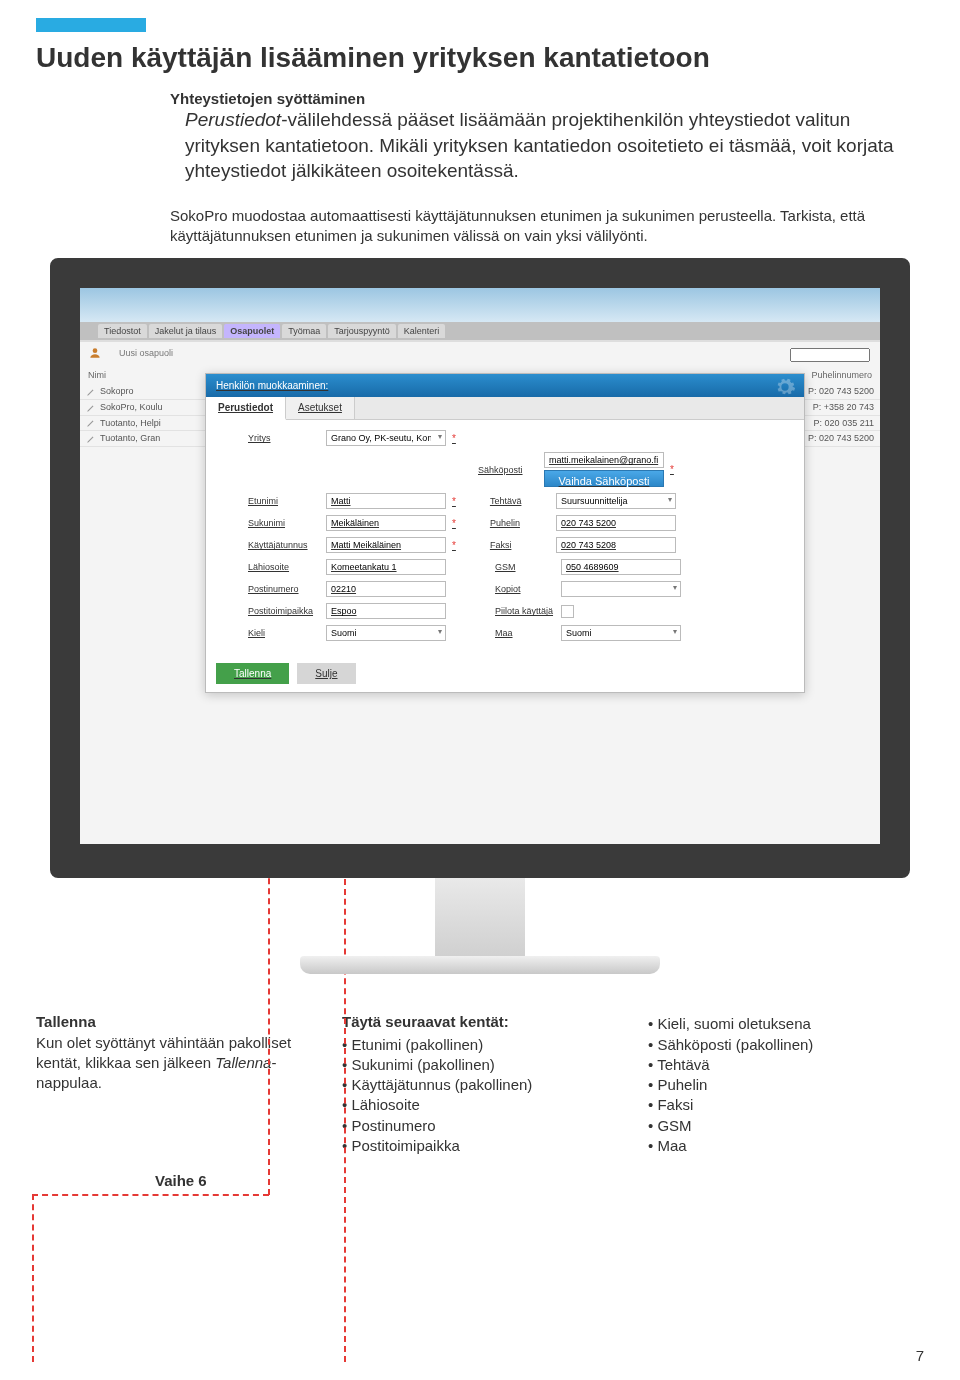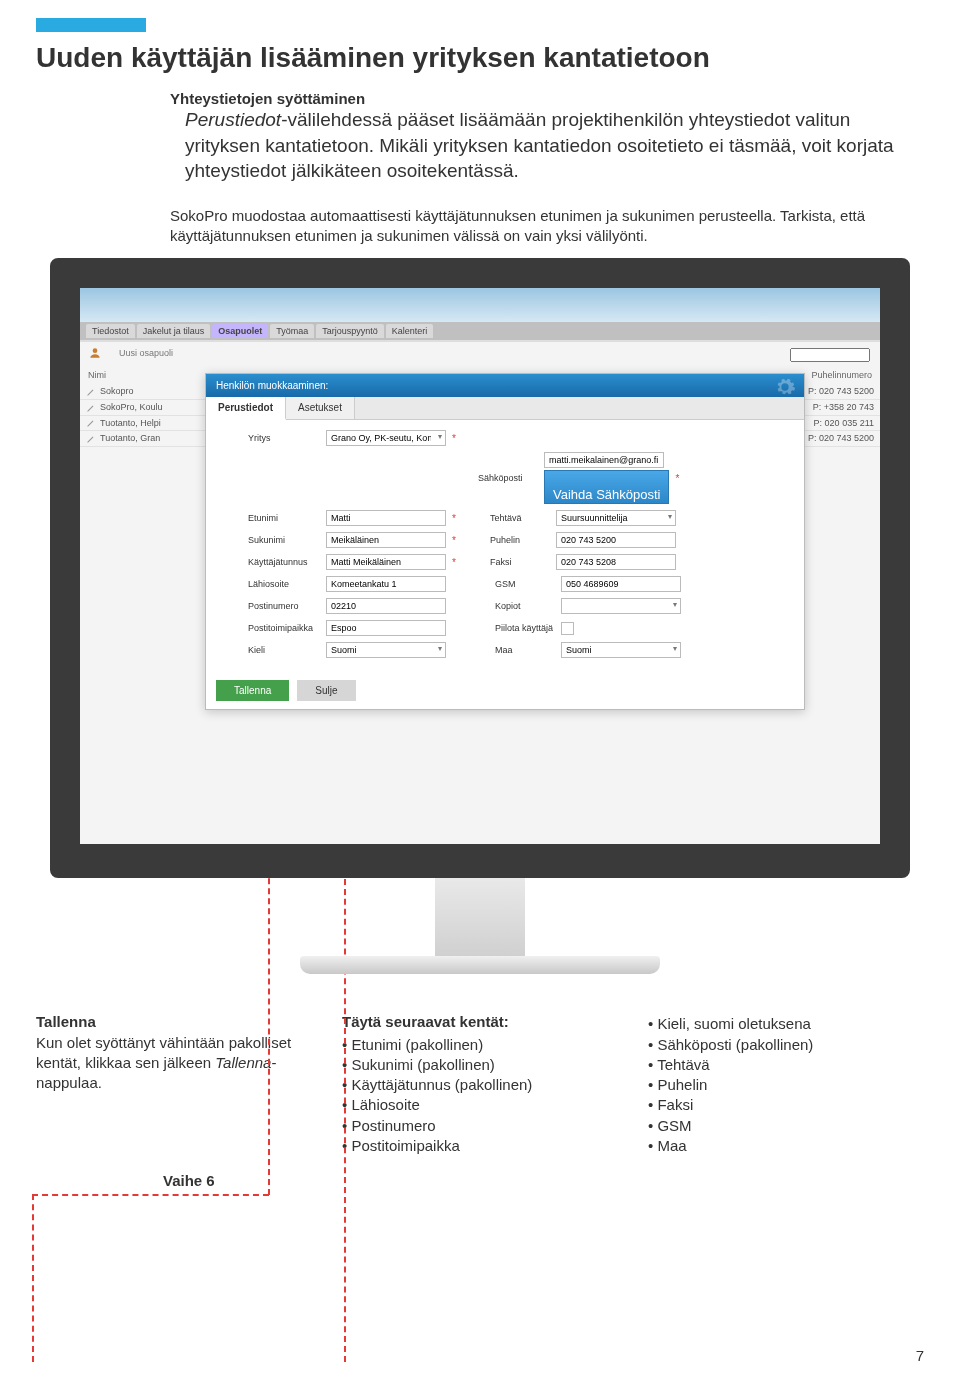--- a/index.html
+++ b/index.html
@@ -27,58 +27,58 @@
 .dash-v6a { position: absolute; left: 268px; top: 778px; width: 0; height: 417px; border-left: 2px dashed #e53935; }
 .dash-h-6 { position: absolute; left: 32px; top: 1194px; width: 237px; height: 0; border-top: 2px dashed #e53935; }
 .dash-v6b { position: absolute; left: 32px; top: 1194px; width: 0; height: 168px; border-left: 2px dashed #e53935; }
 
 .dash-v-right { position: absolute; left: 344px; top: 710px; width: 0; height: 652px; border-left: 2px dashed #e53935; }
 .red-dot { position: absolute; width: 10px; height: 10px; border-radius: 50%; background: #e53935; }
 .red-dot.d1 { left: 420px; top: 539px; }
 .red-dot.d2 { left: 262px; top: 774px; }
 .red-dot.d3 { left: 339px; top: 774px; }
 
-.step6-label { position: absolute; left: 163px; top: 1172px; font-weight: 700; font-size: 15px; }
+.step6-label { position: absolute; left: 155px; top: 1172px; font-weight: 700; font-size: 15px; }
 
 
 .monitor-wrap { position: relative; margin: 12px auto 0 auto; width: 860px; }
 .monitor-bezel { border: 30px solid #3a3a3a; border-bottom-width: 34px; border-radius: 8px; background: #cfcfcf; height: 620px; position: relative; }
 .monitor-stand-neck { width: 90px; height: 78px; background: linear-gradient(#e9e9e9,#d0d0d0); margin: 0 auto; }
 .monitor-stand-base { width: 360px; height: 18px; background: linear-gradient(#f0f0f0,#c8c8c8); margin: 0 auto; border-radius: 4px 4px 10px 10px; }
 
 .browser { position: absolute; inset: 0; background: #dedede; overflow: hidden; }
 .browser-sky { height: 34px; background: linear-gradient(#9cc6e2,#d6e8f4); }
-.browser-tabs { display: flex; gap: 2px; background: #c0c0c0; padding: 2px 6px; font-size: 9px; color: #444; height: 18px; align-items: center;}
+.browser-tabs { display: flex; gap: 2px; background: #c0c0c0; padding: 2px 18px; font-size: 9px; color: #444; height: 18px; align-items: center;}
 .browser-tabs span { padding: 2px 6px; background: #d9d9d9; border-radius: 2px 2px 0 0; }
 .browser-tabs span.active { background: #c4b5fd; font-weight: 600; }
 
 .bg-grid { position: absolute; top: 54px; left: 0; right: 0; bottom: 0; background: #f4f4f4; font-size: 9px; color: #555; }
 .bg-grid .side-row { display: flex; justify-content: space-between; padding: 2px 6px; border-bottom: 1px solid #e2e2e2; }
 .bg-grid .hdr { display: flex; gap: 20px; padding: 6px 8px 4px 8px; color: #666; }
 .bg-grid .new-user { display: inline-flex; align-items: center; gap: 17px; padding: 4px 8px; color: #777; }
 .bg-grid .new-user svg { width: 14px; height: 14px; fill: #c97d2d; }
 .bg-grid .pencil { width: 10px; height: 10px; fill: #999; display: inline-block; vertical-align: middle; margin-right: 4px; }
 .bg-grid .searchrow { position: absolute; right: 10px; top: 6px; }
 .bg-grid input.search { width: 80px; height: 14px; font-size: 9px; }
 
-.modal { position: absolute; top: 85px; left: 125px; width: 600px; background: #fff; border: 1px solid #bbb; box-shadow: 0 2px 10px rgba(0,0,0,.2); font-size: 9px; }
+.modal { position: absolute; top: 85px; left: 125px; width: 600px; background: #fff; border: 1px solid #bbb; box-shadow: 0 2px 10px rgba(0,0,0,.2); font-size: 9px; text-decoration: underline; }
 .modal-head { background: linear-gradient(#2b8ece,#186aa8); color: #fff; padding: 6px 10px; font-size: 10px; position: relative; }
 .modal-head .gear { position: absolute; right: 8px; top: 2px; opacity: .3; }
 .modal-tabs { display: flex; background: #e9e9e9; border-bottom: 1px solid #ccc; }
 .modal-tabs span { padding: 5px 12px; font-size: 10px; background: #f0f0f0; border-right: 1px solid #ccc; }
 .modal-tabs span.active { background: #fff; font-weight: 600; border-bottom: 2px solid #fff; margin-bottom: -1px; }
 
 .modal-body { padding: 10px 14px 8px 14px; }
 .modal-row { display: flex; align-items: center; gap: 6px; margin-bottom: 6px; }
 .modal-row label { width: 72px; font-size: 9px; color: #333; margin-left: 28px; }
 .modal-row input, .modal-row .field { width: 120px; height: 16px; border: 1px solid #bbb; font-size: 9px; padding: 1px 4px; background: #fff; }
 .modal-row .wide { width: 245px; }
 .modal-row .star { color: #e53935; font-size: 10px; }
 .modal-row .col2 { width: 60px; font-size: 9px; }
-.modal-row .btn-email { background: linear-gradient(#4aa8e8,#2c87c8); color: #fff; border: 1px solid #2a78b2; padding: 16px 8px; height: 17px; font-size: 13px; cursor: pointer; }
+.modal-row .btn-email { background: linear-gradient(#4aa8e8,#2c87c8); color: #fff; border: 1px solid #2a78b2; padding: 4px 8px; height: 17px; font-size: 11px; cursor: pointer; }
 .modal-row .combo { position: relative; display: inline-block;}
 .modal-row .combo input { width: 120px; padding-right: 14px; }
 .modal-row .combo::after { content: "▾"; position: absolute; right: 4px; top: 2px; font-size: 8px; color: #777; }
 .modal-row .chk { width: 13px; height: 13px; border: 1px solid #bbb; display: inline-block; background: #fff; }
 
 .modal-foot { display: flex; gap: 8px; padding: 8px 10px; }
 .modal-foot .btn { padding: 5px 18px; font-size: 10px; border: none; cursor: pointer; }
 .modal-foot .btn.save { background: #44a04a; color: #fff; }
 .modal-foot .btn.close { background: #d6d6d6; color: #333; }
 

